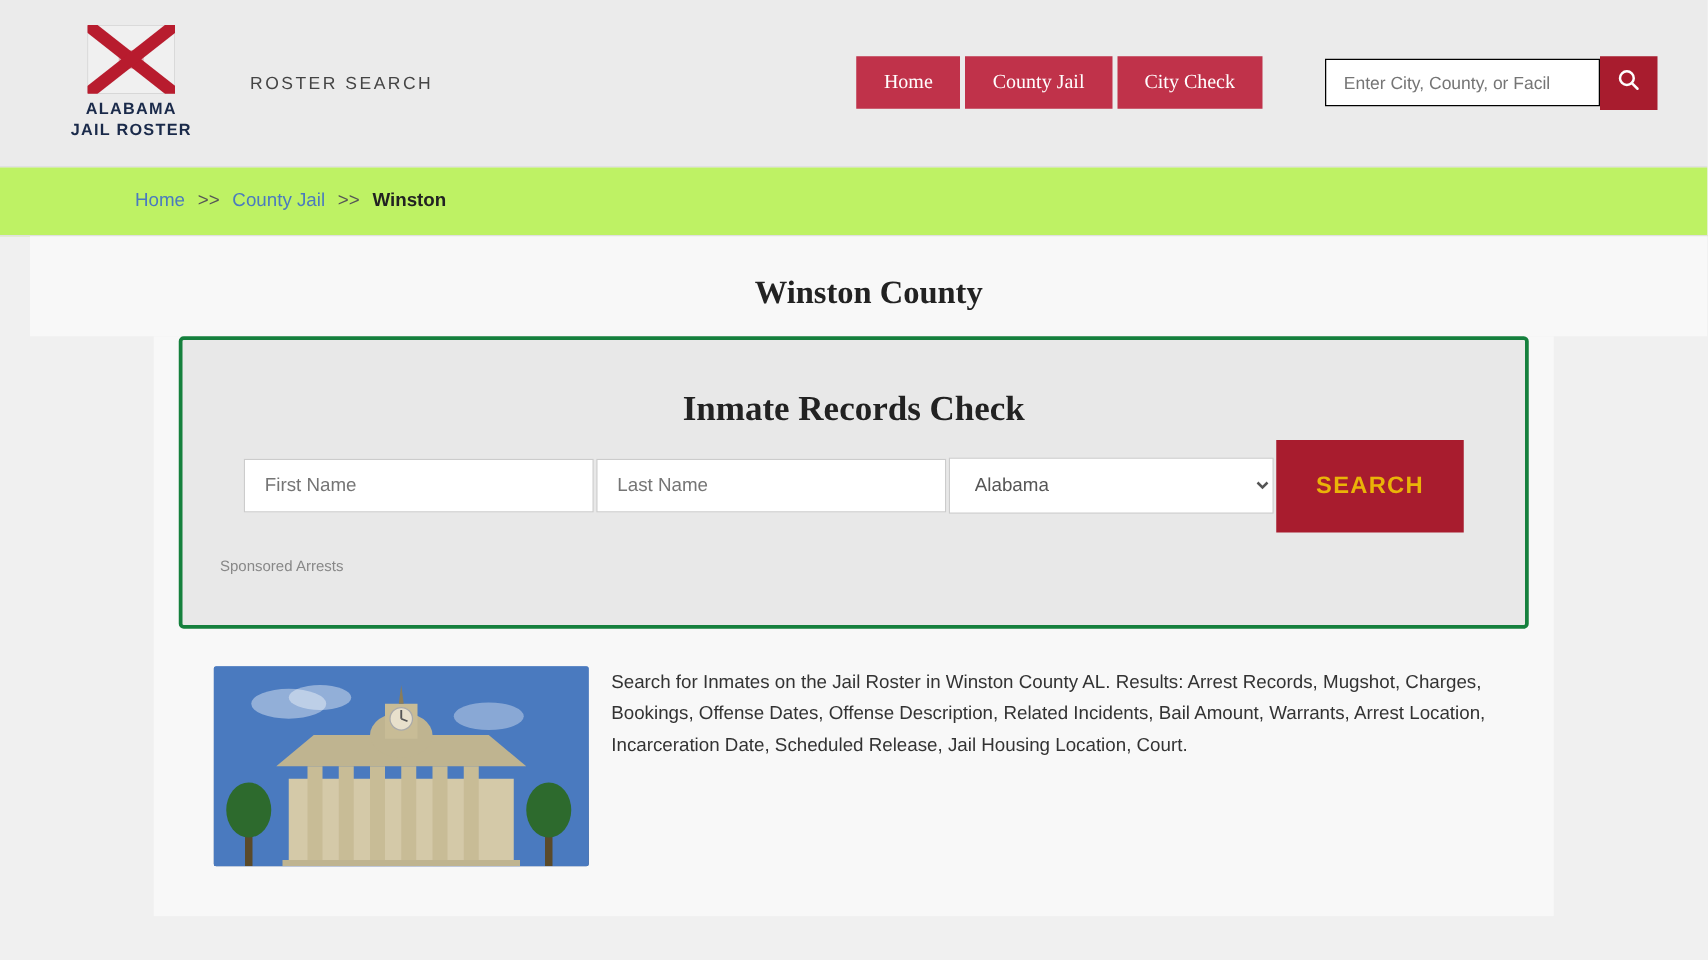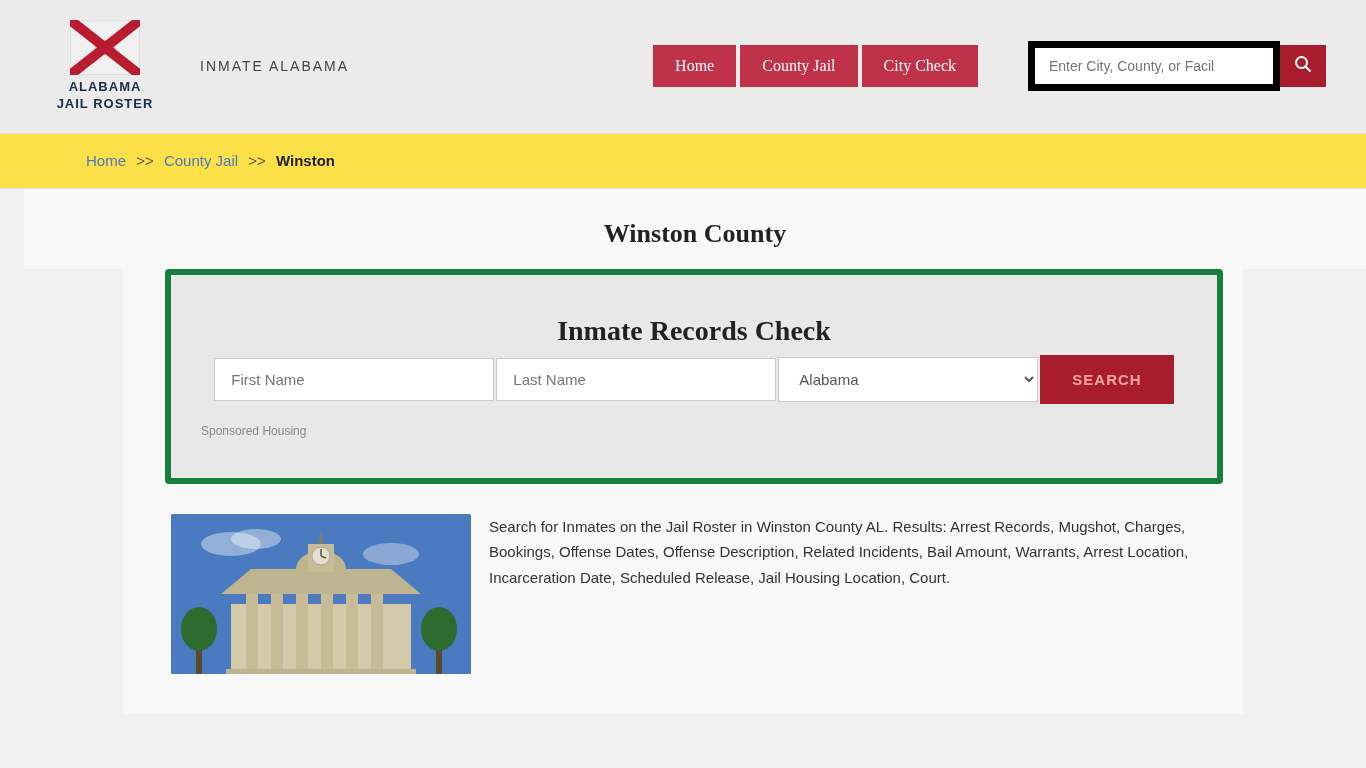--- a/index.html
+++ b/index.html
@@ -55,40 +55,40 @@
       background: #c0324a;
       color: #fff;
     }
     .search-area {
       display: flex;
       align-items: center;
       margin-left: 20px;
     }
     .search-input {
       padding: 10px 14px;
-      border: 7px solid #000000;
+      border: 1px solid #000000;
       font-size: 14px;
-      width: 252px;
+      width: 220px;
       outline: none;
       font-family: Arial, sans-serif;
       color: #999;
     }
     .search-btn {
       background: #a81c2e;
       border: none;
       padding: 10px 14px;
       cursor: pointer;
       color: #fff;
       font-size: 16px;
     }
 
     
     .breadcrumb-bar {
-      background: #fde047;
-      padding: 18px 86px;
+      background: #bef264;
+      padding: 18px 108px;
       border-bottom: 1px solid #e0e0e0;
     }
     .breadcrumb {
       font-size: 15px;
       font-family: Arial, sans-serif;
       color: #4a7abf;
     }
     .breadcrumb a {
       color: #4a7abf;
       text-decoration: none;
@@ -120,25 +120,24 @@
     .main-content {
       max-width: 1120px;
       margin: 0 auto;
       padding: 0 20px 40px 20px;
       background: #f8f8f8;
     }
 
     
     .records-box {
       background: #e8e8e8;
-      border: 6px solid #15803d;
+      border: 3px solid #15803d;
       border-radius: 4px;
       padding: 40px 30px 40px 30px;
       margin-bottom: 30px;
-      margin-left: 22px;
     }
     .records-title {
       font-size: 28px;
       font-weight: bold;
       text-align: center;
       color: #222;
       font-family: Georgia, serif;
       margin-bottom: 8px;
     }
     .records-subtitle {
@@ -173,24 +172,24 @@
       font-family: Arial, sans-serif;
       color: #555;
       outline: none;
       background: #fff;
       flex: 1;
       max-width: 260px;
       cursor: pointer;
     }
     .search-records-btn {
       background: #a81c2e;
-      color: #fca5a5;
+      color: #eab308;
       border: none;
-      padding: 16px 32px;
-      font-size: 15px;
+      padding: 26px 32px;
+      font-size: 19px;
       font-weight: bold;
       letter-spacing: 1px;
       font-family: Arial, sans-serif;
       cursor: pointer;
       white-space: nowrap;
     }
     .sponsored-label {
       font-size: 12px;
       color: #888;
       font-family: Arial, sans-serif;
@@ -240,21 +239,21 @@
       <line x1="70" y1="0" x2="0" y2="55" stroke="#b81c2e" stroke-width="10"></line>
 
       <rect x="25" y="20" width="20" height="15" fill="#b81c2e" opacity="0.3"></rect>
     </svg>
     <div class="logo-text">
       <span>ALABAMA</span><br>
       <span>JAIL ROSTER</span>
     </div>
   </div>
 
-  <span class="inmate-search-label">INMATE ALABAMA</span>
+  <span class="inmate-search-label">ROSTER SEARCH</span>
 
   <nav class="nav-area">
     <button class="nav-btn inactive">Home</button>
     <button class="nav-btn inactive">County Jail</button>
     <button class="nav-btn inactive">City Check</button>
   </nav>
 
   <div class="search-area">
     <input class="search-input" type="text" placeholder="Enter City, County, or Facil" style="">
     <button class="search-btn">
@@ -283,21 +282,21 @@
 <div class="main-content">
 
   <div class="records-box">
     <h2 class="records-title">Inmate Records Check</h2>
     <div class="records-form">
       <input class="form-input" type="text" placeholder="First Name" style="">
       <input class="form-input" type="text" placeholder="Last Name" style="">
       <select class="form-select" id="state-select"><option value="Alabama">Alabama</option><option value="Alaska">Alaska</option><option value="Arizona">Arizona</option><option value="Arkansas">Arkansas</option><option value="California">California</option><option value="Colorado">Colorado</option><option value="Connecticut">Connecticut</option><option value="Delaware">Delaware</option><option value="Florida">Florida</option><option value="Georgia">Georgia</option><option value="Hawaii">Hawaii</option><option value="Idaho">Idaho</option><option value="Illinois">Illinois</option><option value="Indiana">Indiana</option><option value="Iowa">Iowa</option><option value="Kansas">Kansas</option><option value="Kentucky">Kentucky</option><option value="Louisiana">Louisiana</option><option value="Maine">Maine</option><option value="Maryland">Maryland</option><option value="Massachusetts">Massachusetts</option><option value="Michigan">Michigan</option><option value="Minnesota">Minnesota</option><option value="Mississippi">Mississippi</option><option value="Missouri">Missouri</option><option value="Montana">Montana</option><option value="Nebraska">Nebraska</option><option value="Nevada">Nevada</option><option value="New Hampshire">New Hampshire</option><option value="New Jersey">New Jersey</option><option value="New Mexico">New Mexico</option><option value="New York">New York</option><option value="North Carolina">North Carolina</option><option value="North Dakota">North Dakota</option><option value="Ohio">Ohio</option><option value="Oklahoma">Oklahoma</option><option value="Oregon">Oregon</option><option value="Pennsylvania">Pennsylvania</option><option value="Rhode Island">Rhode Island</option><option value="South Carolina">South Carolina</option><option value="South Dakota">South Dakota</option><option value="Tennessee">Tennessee</option><option value="Texas">Texas</option><option value="Utah">Utah</option><option value="Vermont">Vermont</option><option value="Virginia">Virginia</option><option value="Washington">Washington</option><option value="West Virginia">West Virginia</option><option value="Wisconsin">Wisconsin</option><option value="Wyoming">Wyoming</option></select>
       <button class="search-records-btn">SEARCH</button>
     </div>
-    <div class="sponsored-label">Sponsored Housing</div>
+    <div class="sponsored-label">Sponsored Arrests</div>
   </div>
 
   <div class="bottom-section">
 
     <div class="courthouse-img">
       
       <svg width="300" height="160" viewBox="0 0 300 160" xmlns="http://www.w3.org/2000/svg">
 
         <rect width="300" height="160" fill="#4a7abf"></rect>
 

